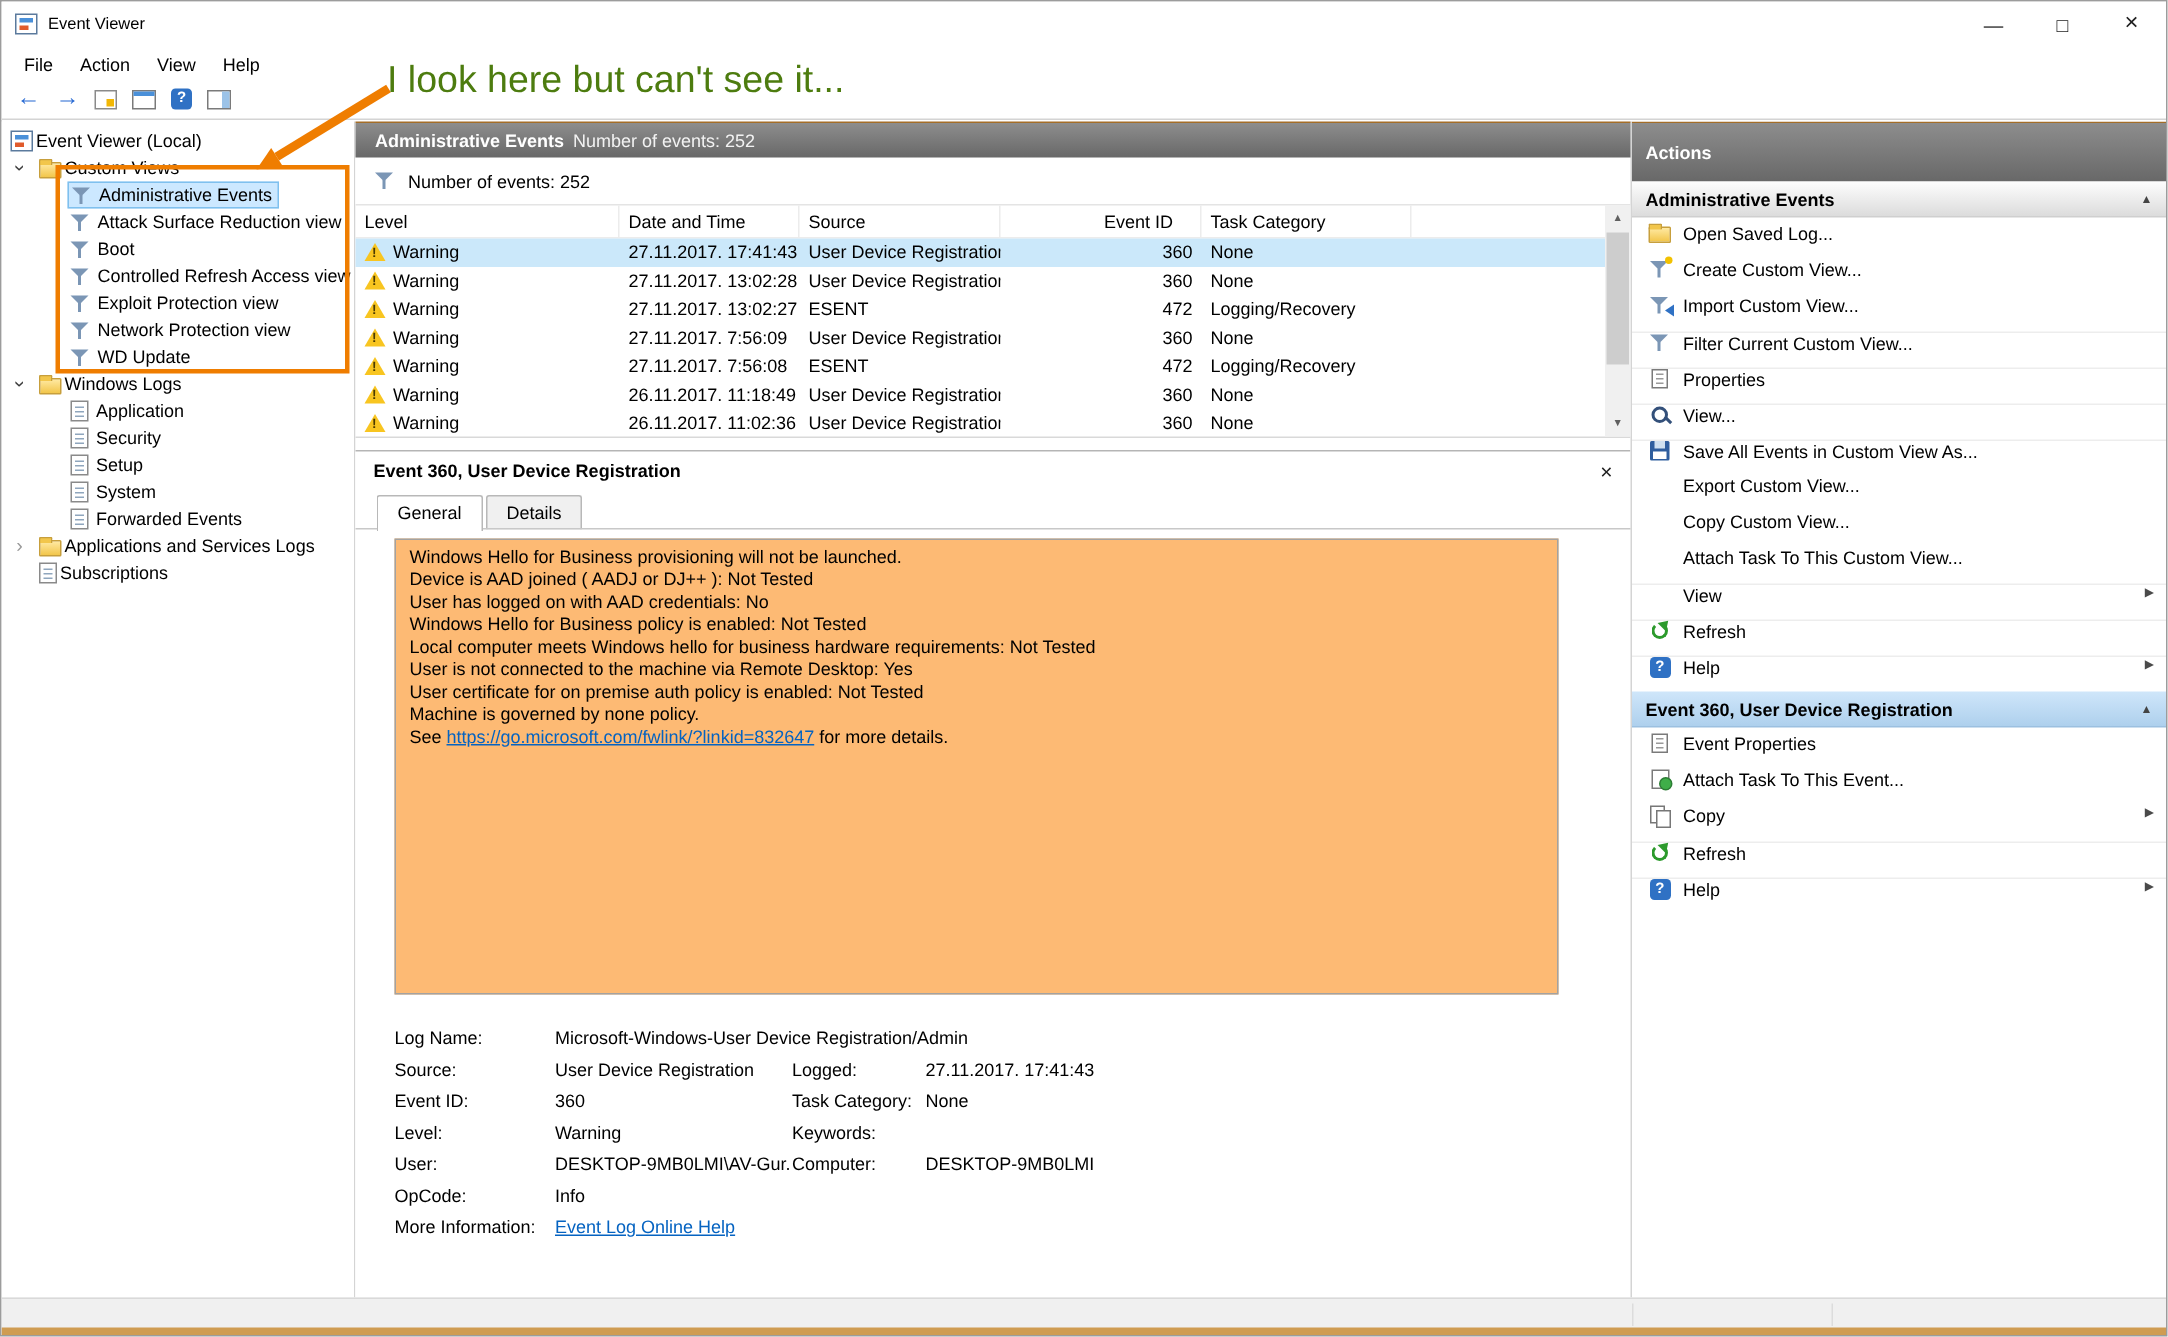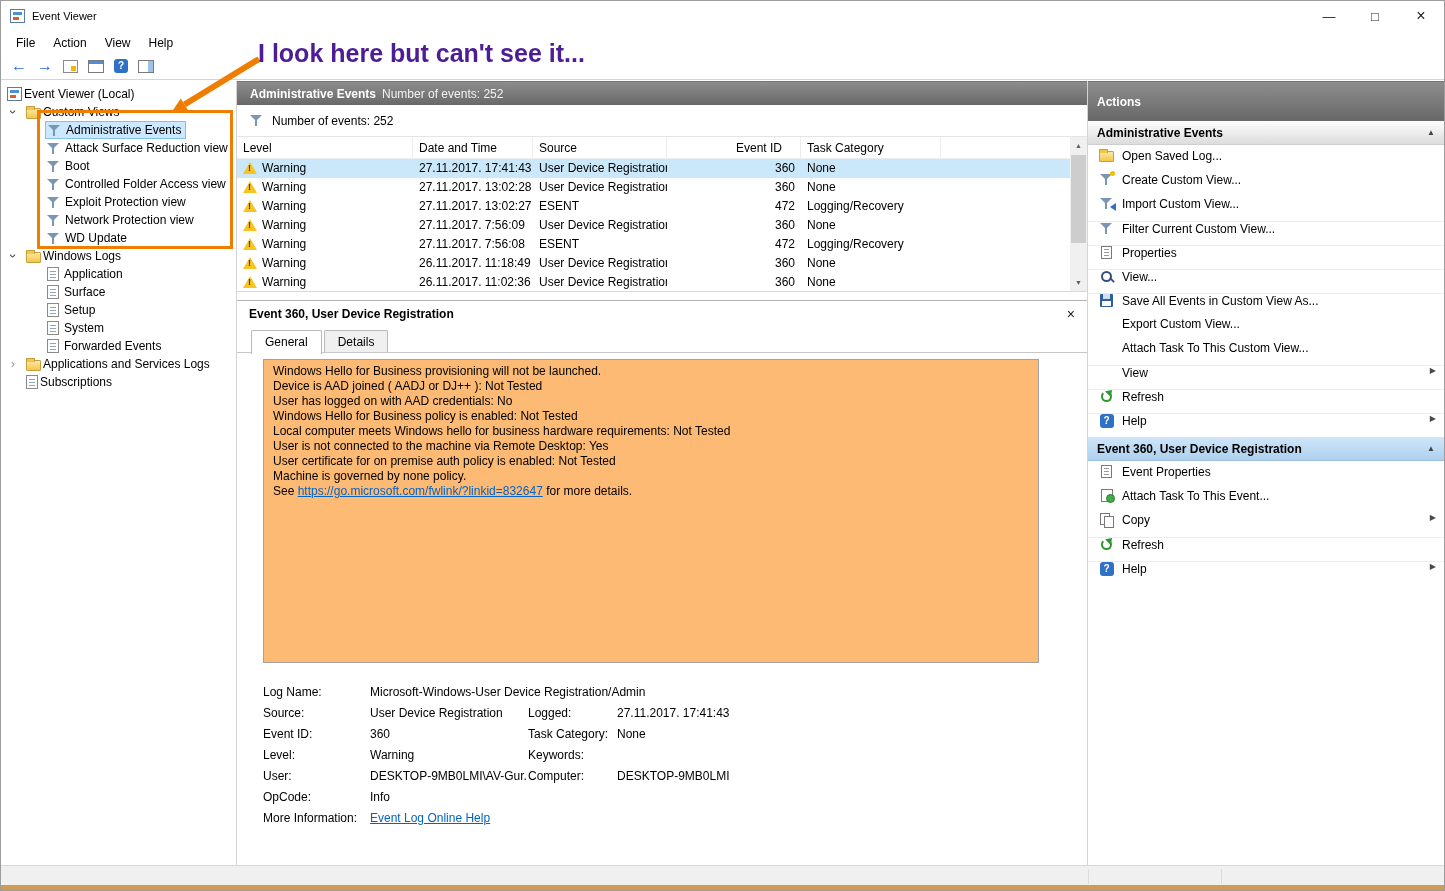--- a/index.html
+++ b/index.html
@@ -132,21 +132,21 @@
   .subarrow{margin-left:auto;font-size:8px;color:#4a4a4a}
 
   
   .statusbar{position:absolute;left:0;right:0;bottom:0;height:25px;background:#f0f0f0;border-top:1px solid #d9d9d9}
   .statusbar .div1{position:absolute;left:1087px;top:3px;bottom:6px;width:1px;background:#dcdcdc}
   .statusbar .div2{position:absolute;left:1220px;top:3px;bottom:6px;width:1px;background:#dcdcdc}
   .bottom-strip{position:absolute;left:0;right:0;bottom:0;height:5px;background:#cf9c52}
 
   
   .ann-box{position:absolute;left:36px;top:109px;width:196px;height:139px;border:3px solid #ef7d00;z-index:40;pointer-events:none}
-  .ann-text{position:absolute;left:257px;top:38px;font-size:25px;font-weight:bold;color:#4c1d95;z-index:41;white-space:nowrap}
+  .ann-text{position:absolute;left:257px;top:38px;font-size:25px;font-weight:normal;color:#4d7c0f;z-index:41;white-space:nowrap}
   .ann-arrow{position:absolute;left:0;top:0;z-index:40;pointer-events:none}
 </style>
 </head>
 <body>
 
 <div class="window">
 
   <div class="titlebar">
     <span class="app-icon"></span>
     <span class="title-text">Event Viewer</span>
@@ -205,21 +205,21 @@
       </div>
       <div class="trow lvl2">
         <span class="row-inner">
             <span class="ico-funnel"></span>
             <span>Boot</span>
           </span>
       </div>
       <div class="trow lvl2">
         <span class="row-inner">
             <span class="ico-funnel"></span>
-            <span>Controlled Folder Access view</span>
+            <span>Controlled Refresh Access view</span>
           </span>
       </div>
       <div class="trow lvl2">
         <span class="row-inner">
             <span class="ico-funnel"></span>
             <span>Exploit Protection view</span>
           </span>
       </div>
       <div class="trow lvl2">
         <span class="row-inner">
@@ -240,21 +240,21 @@
       </div>
       <div class="trow lvl2">
         <span class="row-inner">
             <span class="ico-log"></span>
             <span>Application</span>
           </span>
       </div>
       <div class="trow lvl2">
         <span class="row-inner">
             <span class="ico-log"></span>
-            <span>Surface</span>
+            <span>Security</span>
           </span>
       </div>
       <div class="trow lvl2">
         <span class="row-inner">
             <span class="ico-log"></span>
             <span>Setup</span>
           </span>
       </div>
       <div class="trow lvl2">
         <span class="row-inner">
@@ -492,20 +492,24 @@
               <span class="ico-save"></span>
             </span>
           <span class="albl">Save All Events in Custom View As...</span>
         </div>
         <div class="aitem">
           <span class="aicon"></span>
           <span class="albl">Export Custom View...</span>
         </div>
         <div class="aitem">
           <span class="aicon"></span>
+          <span class="albl">Copy Custom View...</span>
+        </div>
+        <div class="aitem">
+          <span class="aicon"></span>
           <span class="albl">Attach Task To This Custom View...</span>
         </div>
         <div class="aitem sep">
           <span class="aicon"></span>
           <span class="albl">View</span>
           <span class="subarrow">▶</span>
         </div>
         <div class="aitem sep">
           <span class="aicon">
               <span class="ico-refresh"></span>

